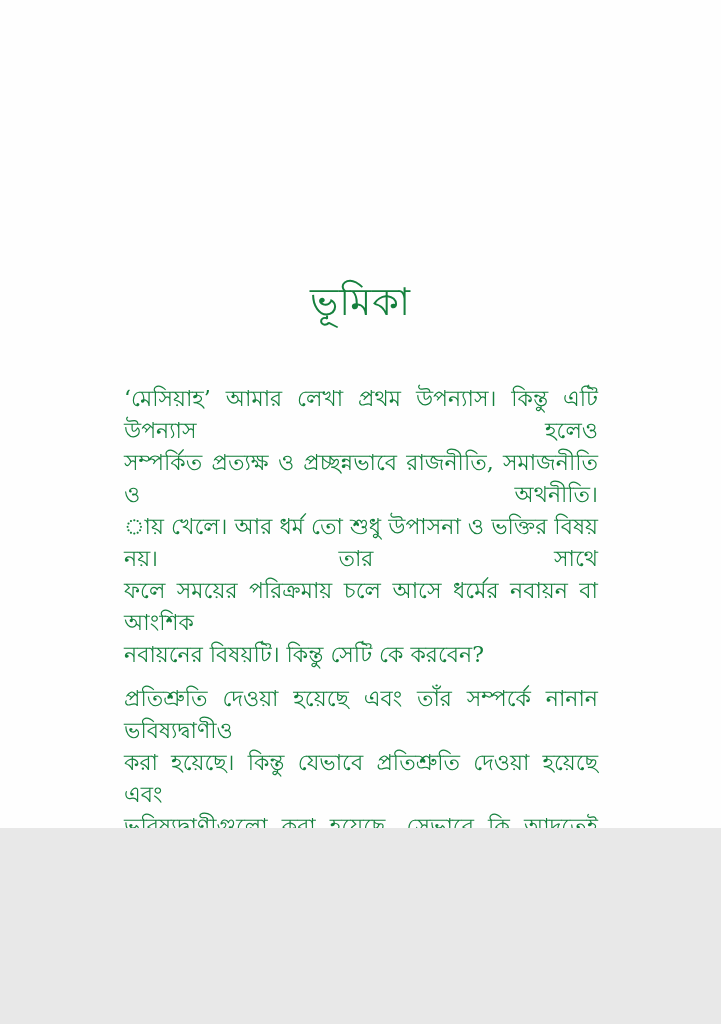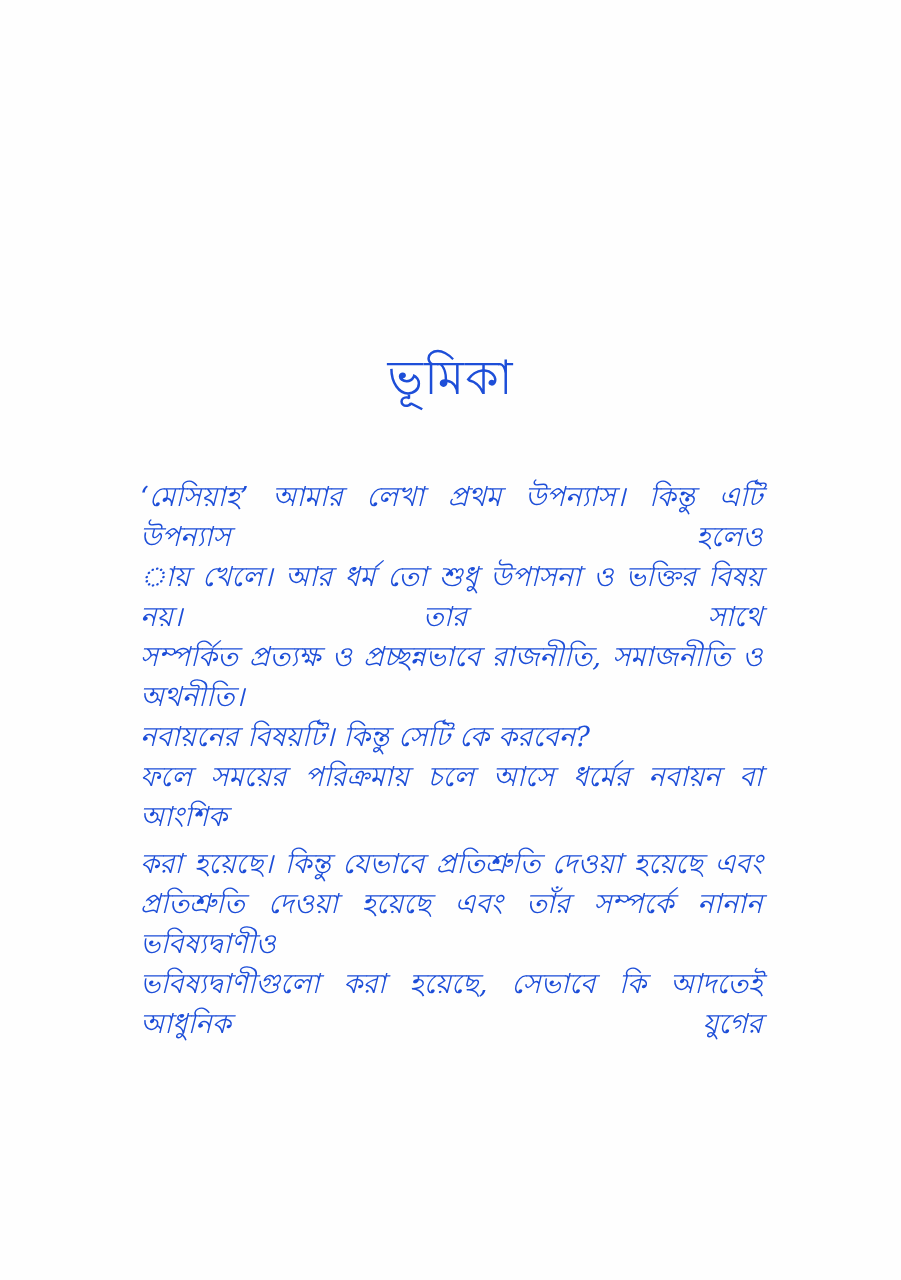--- a/index.html
+++ b/index.html
@@ -3,42 +3,41 @@
 <meta charset="utf-8">
 <style>
   html, body {
     margin: 0;
     padding: 0;
     background: #e8e8e8;
   }
   .page {
     position: relative;
     width: 721px;
-    height: 1024px;
+    height: 828px;
     margin: 0 auto;
     background: #fefefe;
-    color: #1d4ed8;
+    color: #15803d;
     font-family: "DejaVu Serif", "Liberation Serif", serif;
     overflow: hidden;
   }
   .chapter-title {
     padding-top: 250px;
     text-align: center;
     font-size: 38px;
     line-height: 54px;
     font-weight: 400;
     letter-spacing: 1px;
   }
   .text-block {
     margin: 54px 111px 0 112px; 
     font-size: 22px;
   }
   .paragraph {
-    margin: 0;
-    font-style: italic;
+    margin: 12px;
   }
   .paragraph + .paragraph {
     margin-top: 5px;
   }
   .line {
     line-height: 32px;
     text-align: justify;
     text-align-last: justify;
     white-space: normal;
   }
@@ -50,27 +49,27 @@
 <body>
 
 <div class="page">
 
   <h1 class="chapter-title">ভূমিকা</h1>
 
   <div class="text-block">
 
     <div class="paragraph">
       <div class="line">‘মেসিয়াহ’ আমার লেখা প্রথম উপন্যাস। কিন্তু এটি উপন্যাস হলেও</div>
+      <div class="line">সম্পর্কিত প্রত্যক্ষ ও প্রচ্ছন্নভাবে রাজনীতি, সমাজনীতি ও অথনীতি।</div>
       <div class="line">ায় খেলে। আর ধর্ম তো শুধু উপাসনা ও ভক্তির বিষয় নয়। তার সাথে</div>
-      <div class="line">সম্পর্কিত প্রত্যক্ষ ও প্রচ্ছন্নভাবে রাজনীতি, সমাজনীতি ও অথনীতি।</div>
+      <div class="line">ফলে সময়ের পরিক্রমায় চলে আসে ধর্মের নবায়ন বা আংশিক</div>
       <div class="line last">নবায়নের বিষয়টি। কিন্তু সেটি কে করবেন?</div>
-      <div class="line">ফলে সময়ের পরিক্রমায় চলে আসে ধর্মের নবায়ন বা আংশিক</div>
     </div>
 
     <div class="paragraph">
+      <div class="line">প্রতিশ্রুতি দেওয়া হয়েছে এবং তাঁর সম্পর্কে নানান ভবিষ্যদ্বাণীও</div>
       <div class="line">করা হয়েছে। কিন্তু যেভাবে প্রতিশ্রুতি দেওয়া হয়েছে এবং</div>
-      <div class="line">প্রতিশ্রুতি দেওয়া হয়েছে এবং তাঁর সম্পর্কে নানান ভবিষ্যদ্বাণীও</div>
       <div class="line">ভবিষ্যদ্বাণীগুলো করা হয়েছে, সেভাবে কি আদতেই আধুনিক যুগের</div>
 
     </div>
 
   </div>
 </div>
 
 </body></html>

